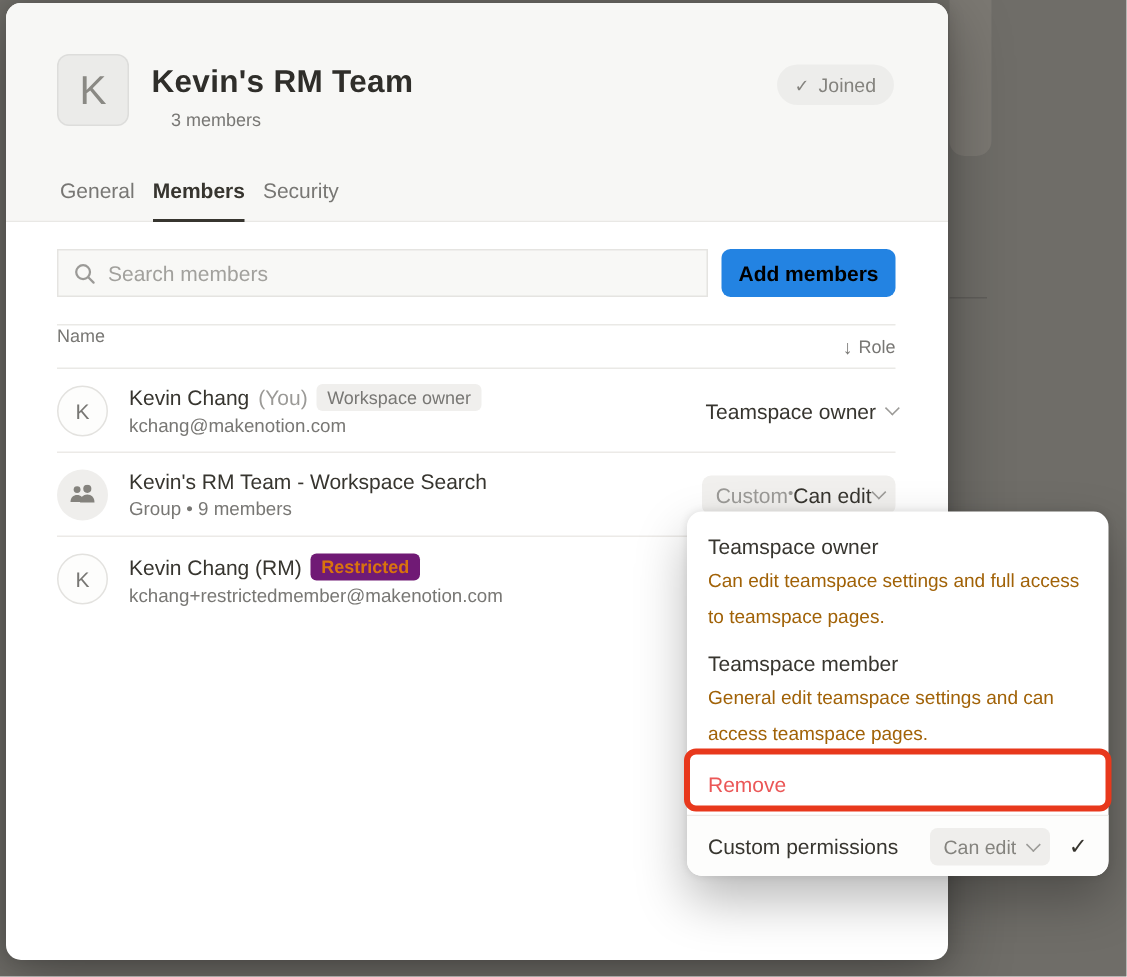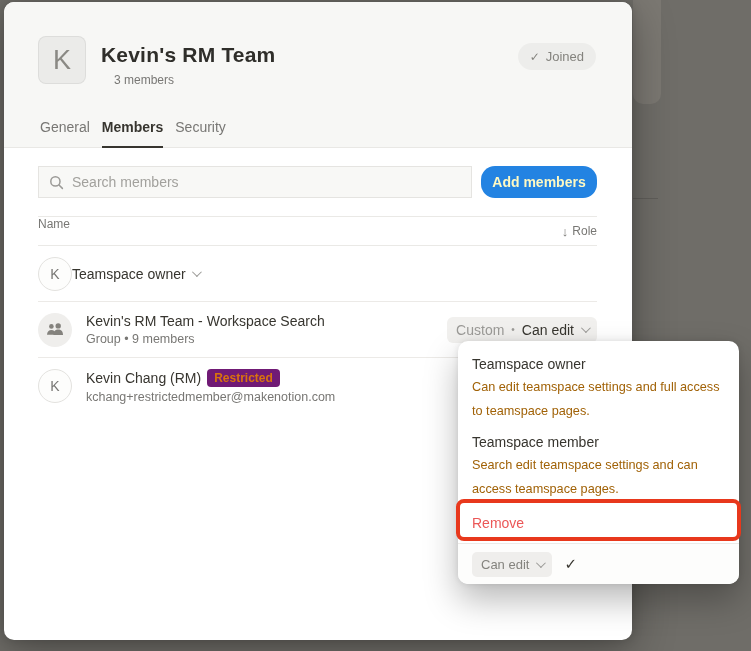--- a/index.html
+++ b/index.html
@@ -52,22 +52,22 @@
     flex:1; height:32px; margin-right:9px;
     background:#f8f8f6; border:1px solid #e5e4e1; border-radius:0;
     display:flex; align-items:center; padding:0 10px; gap:8px;
   }
   .search-input input {
     border:none; outline:none; background:transparent; flex:1;
     font-family:inherit; font-size:14px; color:#37352f;
   }
   .search-input input::placeholder { color:#a2a19d; }
   .add-btn {
-    width:116px; height:32px; border:none; border-radius:14px;
-    background:#2383e2; color:#fef9c3; font-family:inherit;
+    width:116px; height:32px; border:none; border-radius:6px;
+    background:#2383e2; color:#000000; font-family:inherit;
     font-size:14px; font-weight:700; cursor:pointer;
   }
 
   .table-head {
     position:absolute; left:34px; top:214px; width:559px; height:30px;
     border-top:1px solid #eae9e6; border-bottom:1px solid #eae9e6;
     display:flex; justify-content:space-between;
     font-size:12px; color:#787774;
   }
   .role-head { display:flex; align-items:center; gap:4px; font-size:12px; color:#787774; }
@@ -93,21 +93,21 @@
   }
   .orange-badge {
     font-size:12px; font-weight:600; color:#d9730d; background:#701a75;
     padding:2px 7px; border-radius:4px; white-space:nowrap;
   }
   .row-sub { font-size:12.5px; color:#787774; margin-top:3px; }
   .row-role { display:flex; align-items:center; gap:6px; font-size:14px; color:#37352f; white-space:nowrap; }
   .chev { width:7px; height:7px; border-right:1.6px solid #9b9a97; border-bottom:1.6px solid #9b9a97;
           transform:rotate(45deg) translateY(-2px); display:inline-block; }
   .role-pill {
-    display:flex; align-items:center; gap:7px;
+    display:flex; align-items:center; gap:0;
     background:#f1f0ee; border-radius:6px; padding:5px 9px; font-size:14px;
   }
   .role-pill .prefix { color:#9b9a97; }
   .role-pill .dot { color:#9b9a97; font-size:10px; }
   .role-pill .value { color:#37352f; }
 
   
   .dropdown {
     position:absolute; left:458px; top:341px; width:281px;
     background:#ffffff; border-radius:10px;
@@ -181,20 +181,28 @@
     <span class="role-head">
       <span class="arrow">↓</span>
       <span>Role</span>
     </span>
   </div>
 
   <div class="rows">
 
     <div class="member-row">
       <div class="avatar-circle">K</div>
+      <div class="row-main">
+        <div class="row-name-line">
+          <span class="row-name">Kevin Chang</span>
+          <span class="you-suffix">(You)</span>
+          <span class="gray-badge">Workspace owner</span>
+        </div>
+        <div class="row-sub">kchang@makenotion.com</div>
+      </div>
       <div class="row-role">
         <span>Teamspace owner</span>
         <span class="chev"></span>
       </div>
     </div>
 
     <div class="member-row">
       <div class="avatar-circle group">
         <svg class="icon-svg" width="18" height="14" viewBox="0 0 18 14">
           <circle cx="5.4" cy="3.4" r="2.3" fill="#84827d"></circle>
@@ -231,24 +239,25 @@
   </div>
 </div>
 
 <div class="dropdown">
   <div class="dd-item">
     <div class="dd-title">Teamspace owner</div>
     <div class="dd-desc">Can edit teamspace settings and full access to teamspace pages.</div>
   </div>
   <div class="dd-item">
     <div class="dd-title">Teamspace member</div>
-    <div class="dd-desc">Search edit teamspace settings and can access teamspace pages.</div>
+    <div class="dd-desc">General edit teamspace settings and can access teamspace pages.</div>
   </div>
   <div class="dd-remove">Remove</div>
   <div class="dd-custom">
+    <span class="dd-custom-label">Custom permissions</span>
     <span class="can-edit-pill">
       <span>Can edit</span>
       <span class="chev"></span>
     </span>
     <span class="dd-check">✓</span>
   </div>
 </div>
 
 <div class="annotation"></div>
 

